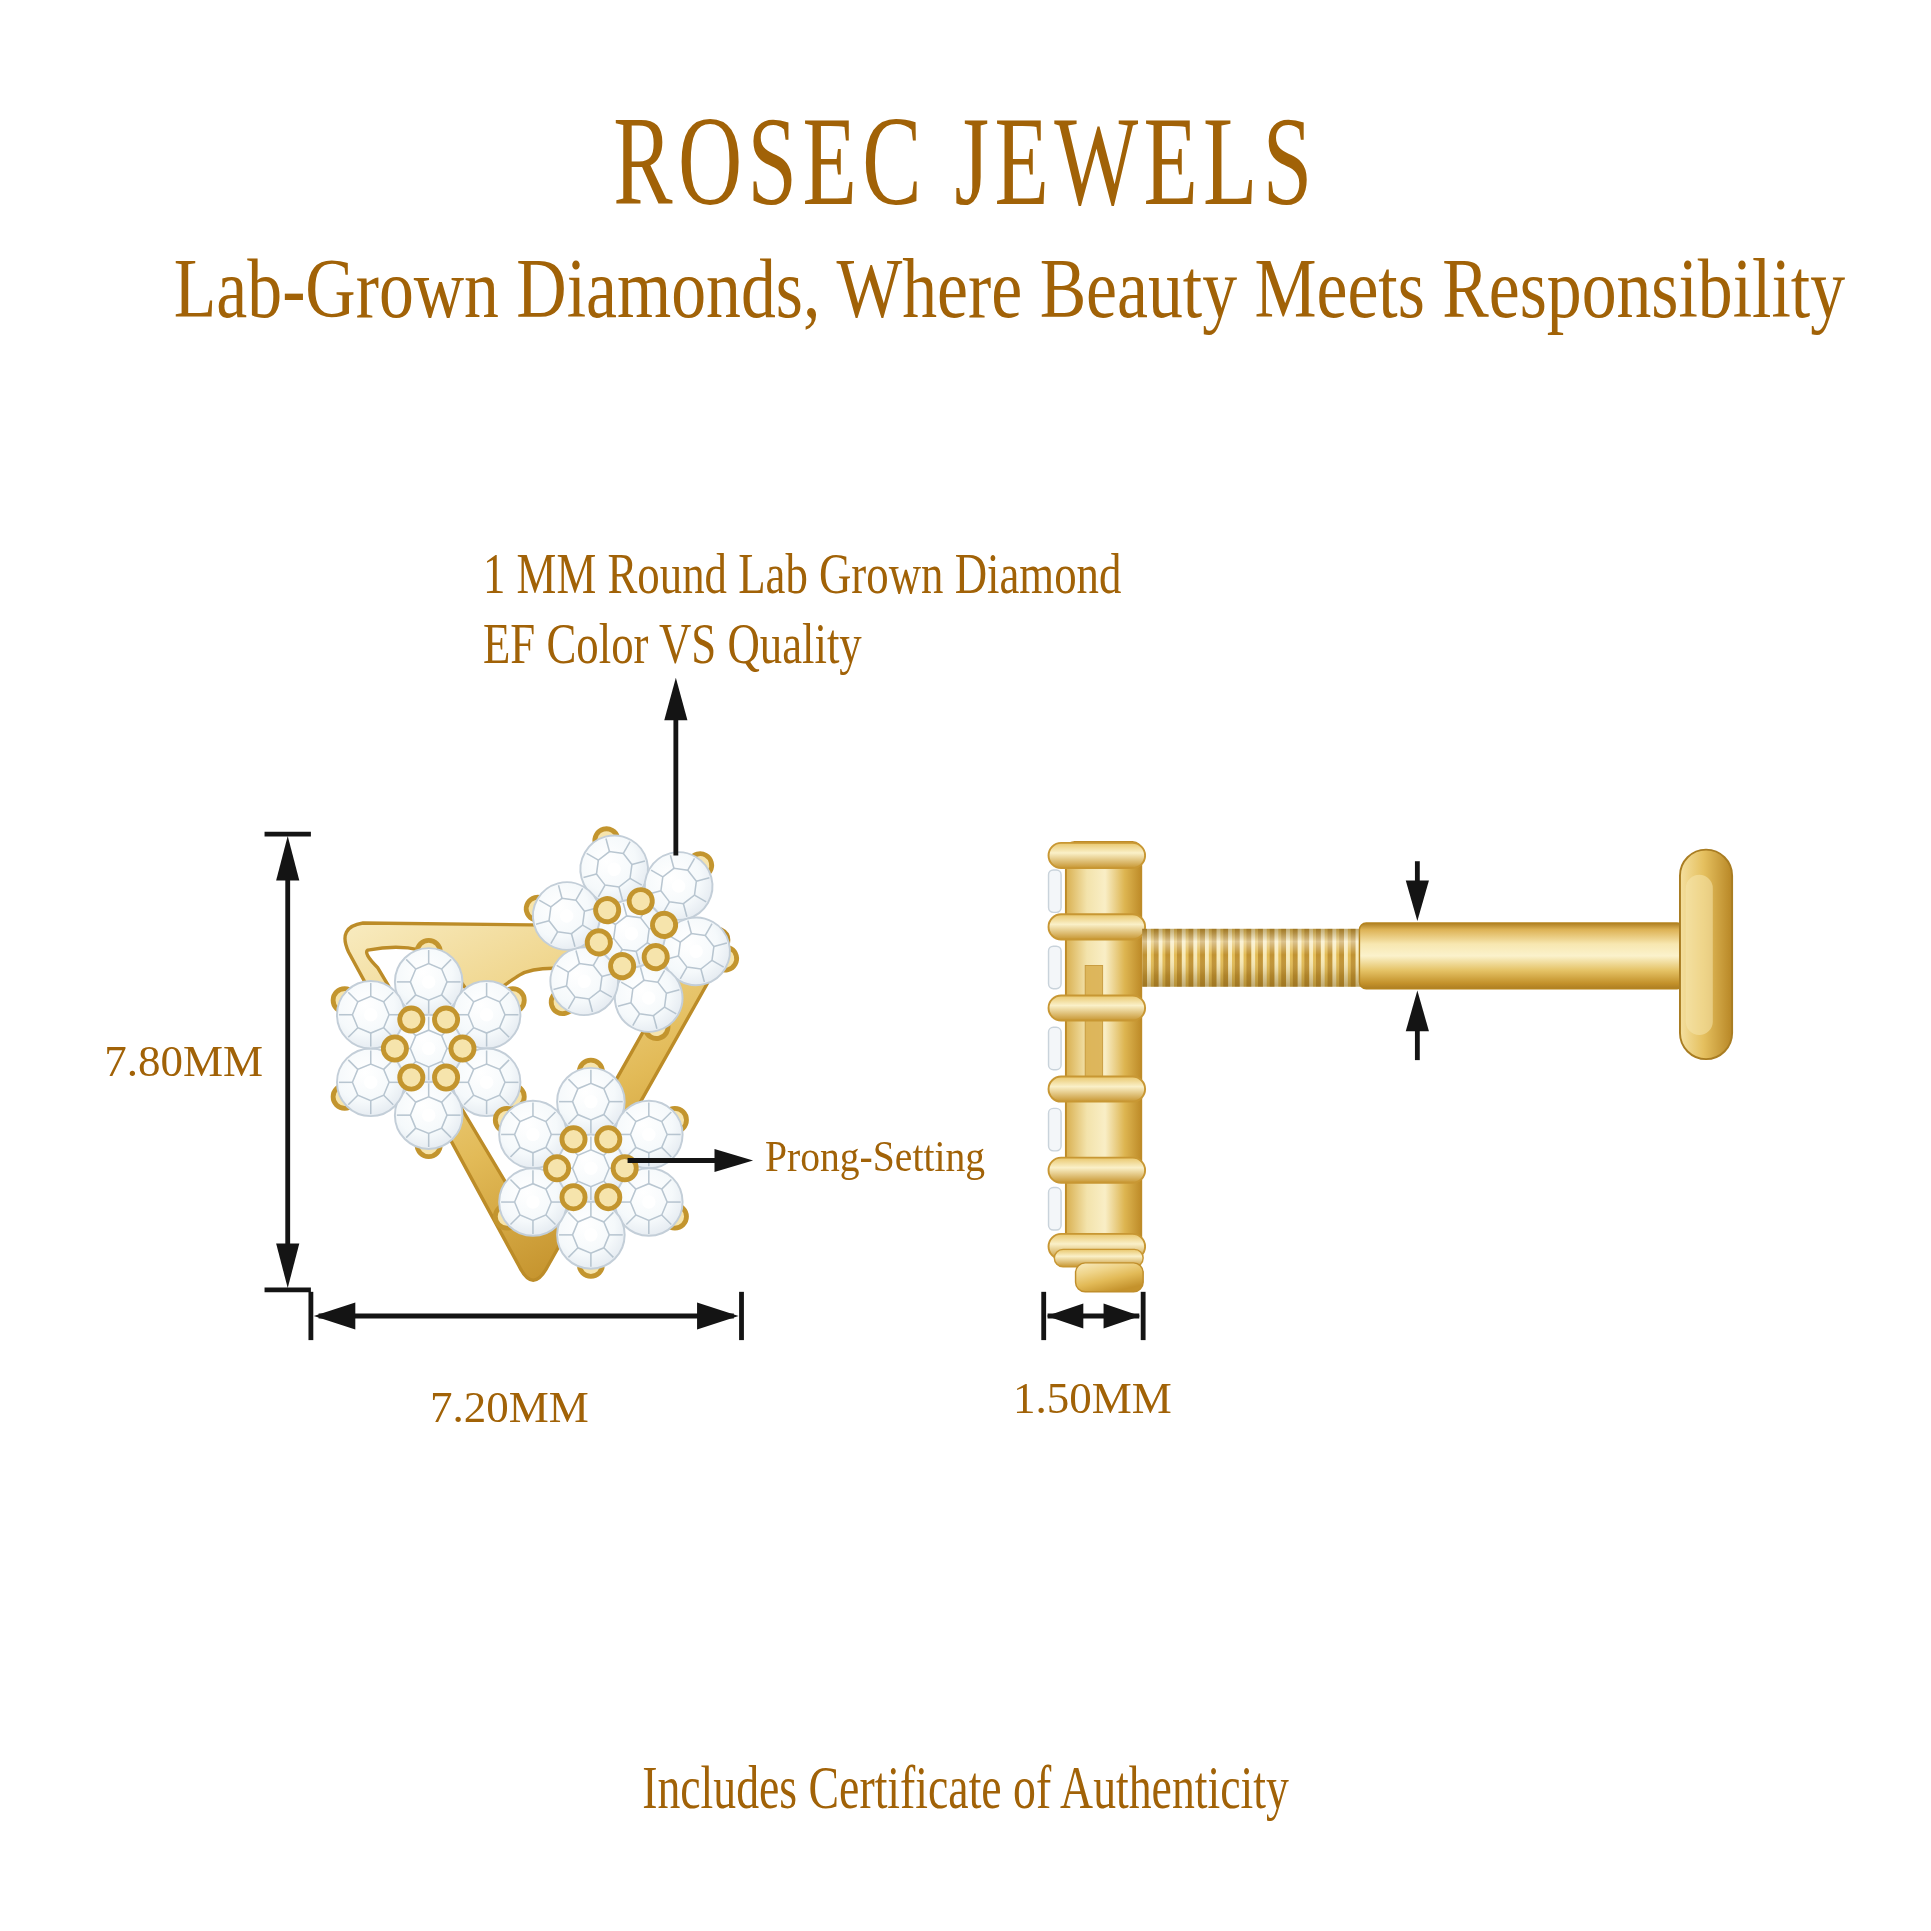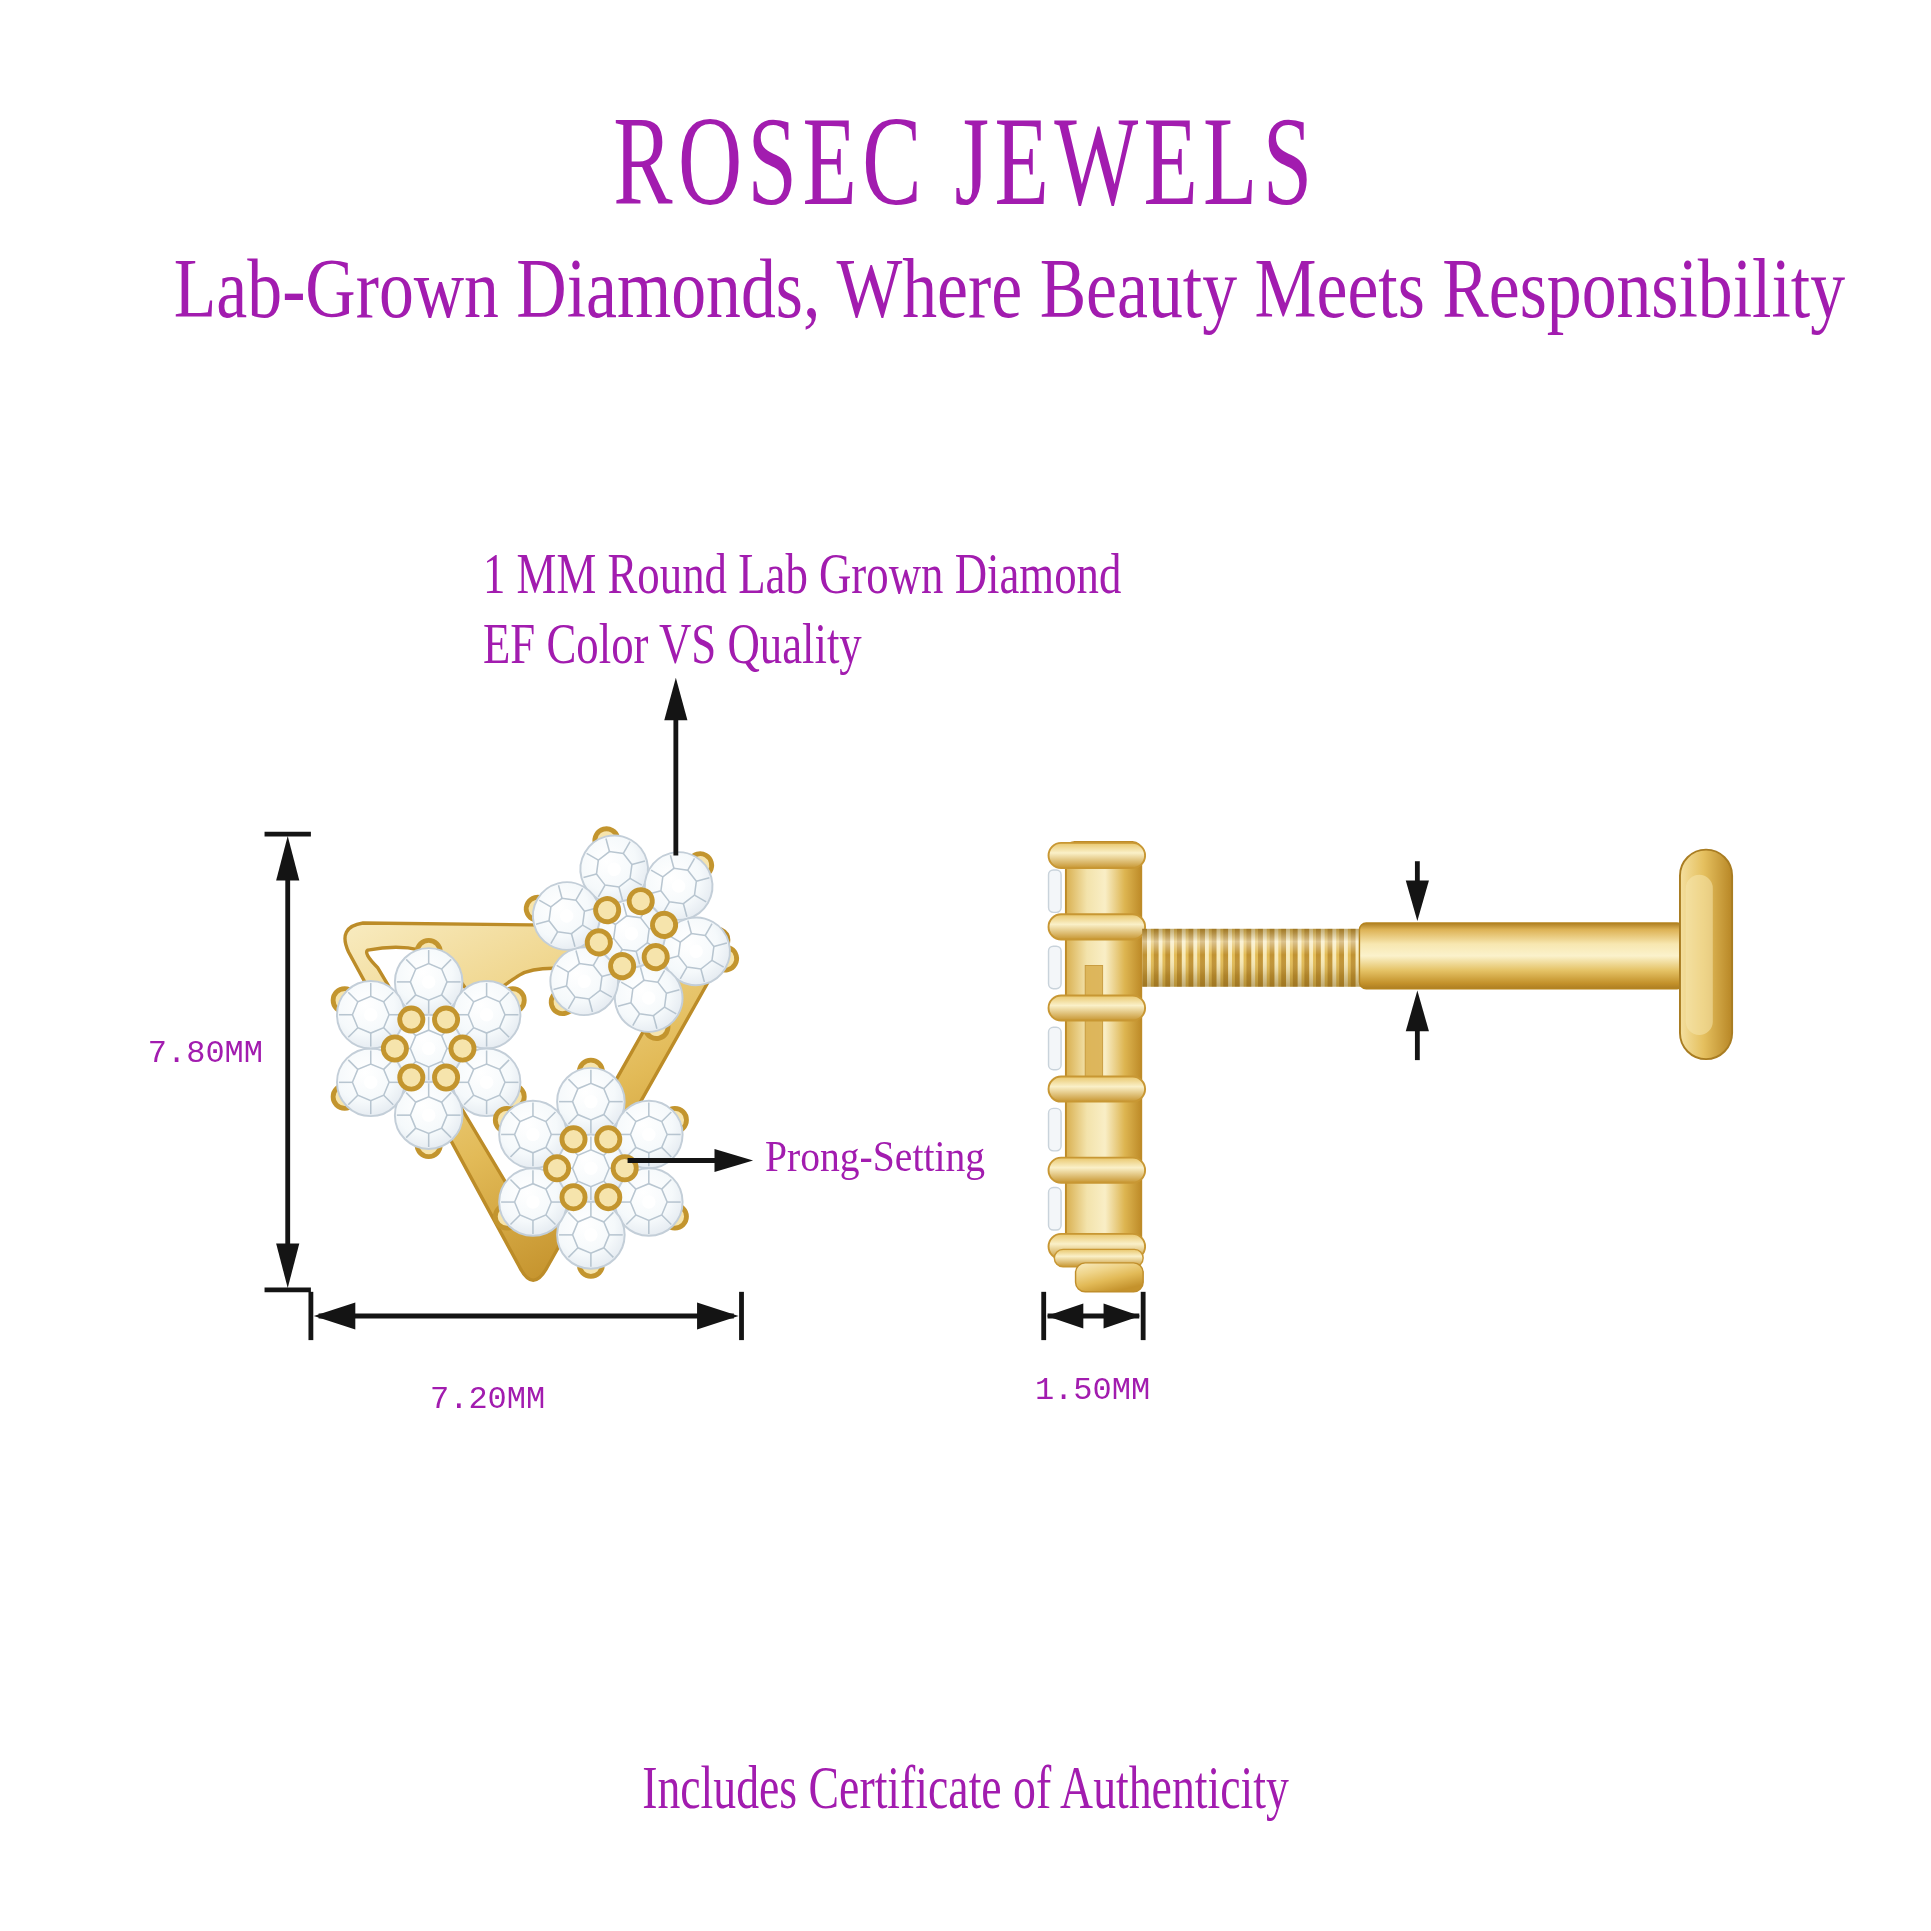--- a/index.html
+++ b/index.html
@@ -1,35 +1,35 @@
 <!DOCTYPE html>
 <html style="--text: #111111; --bg: #FFFFFF;"><head>
 <meta charset="utf-8">
 <style>
   * { margin:0; padding:0; box-sizing:border-box; }
   html,body { background:#ffffff; }
   .page {
     position:relative; width:1931px; height:1931px; background:#fff;
-    font-family:"Liberation Serif", serif; color:#a21caf; overflow:hidden;
+    font-family:"Liberation Serif", serif; color:#a16207; overflow:hidden;
   }
   .t { position:absolute; white-space:nowrap; }
   .title {
     left:0; right:0; top:89px; text-align:center;
     font-size:127px; letter-spacing:7.7px;
     transform:scaleX(0.70); transform-origin:50% 50%;
   }
   .subtitle {
     left:0; right:0; top:239px; text-align:center;
     font-size:85px; transform:scaleX(0.82); transform-origin:50% 50%;
   }
   .diamond-note {
     left:483px; top:539px; font-size:56px; line-height:70px;
     transform:scaleX(0.80); transform-origin:left top;
   }
-  .dim-label { font-size:32px;font-family:Liberation Mono, monospace; }
+  .dim-label { font-size:45px; }
   .lbl-height { left:70px;  top:1035px; width:193px; text-align:right; }
   .lbl-width  { left:430px; top:1381px; width:193px; text-align:left; }
   .lbl-depth  { left:996px;top:1331px; width:193px; text-align:center;margin-top:41px; }
   .lbl-gauge  { left:1130px;top:1062px; width:483px; text-align:center; font-size:48px; letter-spacing:1.9px; }
   .lbl-prong  { left:765px; top:1130px; font-size:45px; transform:scaleX(0.88); transform-origin:left top; }
   .footer-note {
     left:0; right:0; top:1753px; text-align:center;
     font-size:61px; transform:scaleX(0.75); transform-origin:50% 50%;
   }
   svg.diagram { position:absolute; left:0; top:0; }

